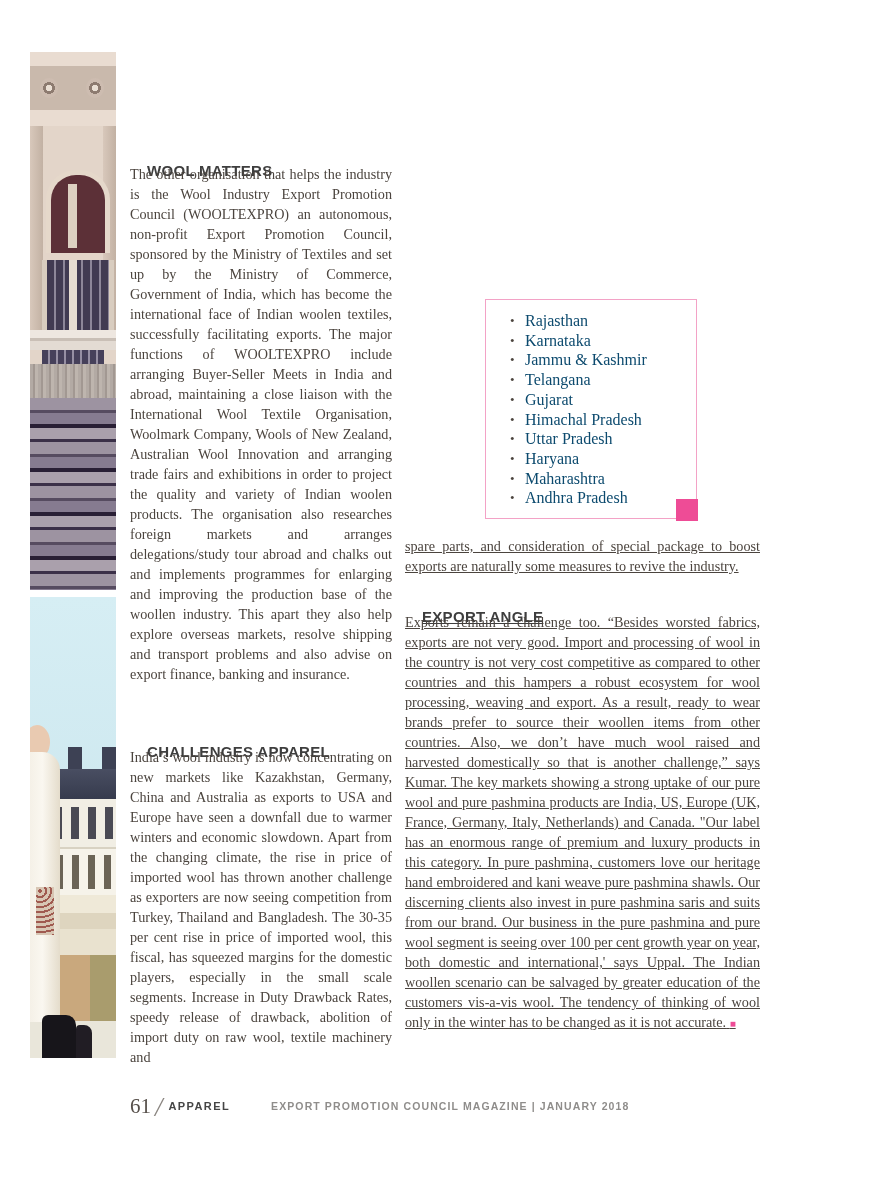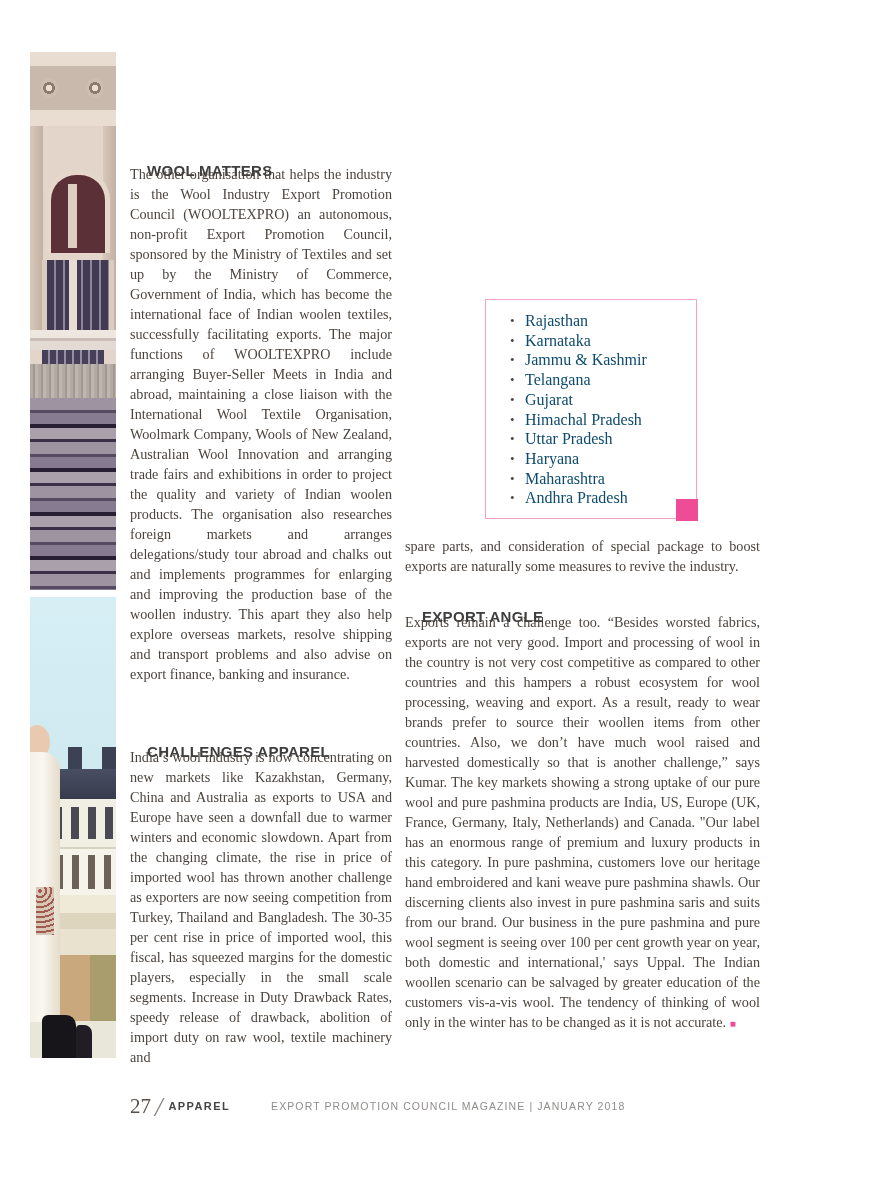--- a/index.html
+++ b/index.html
@@ -71,21 +71,21 @@
     font-weight:700;font-size:15px;letter-spacing:.3px;
     color:#3e3e3e;margin:17px;
   }
   .body-par{
     position:absolute;margin:0;
     color:#4b443e;
     font-size:14.2px;line-height:20px;
     text-align:justify;
   }
   .col-left-x{left:130px;width:262px;}
-  .col-right-x{left:405px;width:355px;}
+  .col-right-x{left:405px;width:355px;text-decoration:underline;}
   
   .box-title{
     position:absolute;left:485px;top:251px;width:210px;margin:0;
     font-style:italic;font-weight:400;
     font-size:17.5px;line-height:20px;color:#3c3733;
   }
   .infobox{
     position:absolute;left:485px;top:299px;width:212px;height:220px;
     border:1px solid #f3a2c6;box-sizing:border-box;
     background:#ffffff;
@@ -116,21 +116,21 @@
   .footer .slash{
     font-family:"Liberation Serif", serif;font-size:27px;color:#8a8580;
     font-style:italic;margin:0 6px 0 4px;vertical-align:-3px;
   }
   .footer .brand{
     font-family:"Liberation Sans", sans-serif;font-weight:700;
     font-size:11px;letter-spacing:1.4px;color:#454545;
     vertical-align:3px;
   }
   .footer .rest{
-    font-family:"Liberation Sans", sans-serif;font-weight:400;
+    font-family:"Liberation Sans", sans-serif;font-weight:700;
     font-size:10.5px;letter-spacing:1.1px;color:#8f8d8b;
     vertical-align:3px;margin-left:5px;padding-left:36px;
   }
 </style>
 </head>
 <body>
 
 <div class="page">
 
   <div class="photo photo-top">
@@ -187,16 +187,16 @@
     </ul>
     <div class="corner-square"></div>
   </div>
 
   <p class="body-par col-right-x" style="top:536px;">spare parts, and consideration of special package to boost exports are naturally some measures to revive the industry.</p>
 
   <h2 class="heading col-right-x" style="top:591px;">EXPORT ANGLE</h2>
   <p class="body-par col-right-x" style="top:612px;"><span>Exports remain a challenge too. “Besides worsted fabrics, exports are not very good. Import and processing of wool in the country is not very cost competitive as compared to other countries and this hampers a robust ecosystem for wool processing, weaving and export. As a result, ready to wear brands prefer to source their woollen items from other countries. Also, we don’t have much wool raised and harvested domestically so that is another challenge,” says Kumar. The key markets showing a strong uptake of our pure wool and pure pashmina products are India, US, Europe (UK, France, Germany, Italy, Netherlands) and Canada. "Our label has an enormous range of premium and luxury products in this category. In pure pashmina, customers love our heritage hand embroidered and kani weave pure pashmina shawls. Our discerning clients also invest in pure pashmina saris and suits from our brand. Our business in the pure pashmina and pure wool segment is seeing over 100 per cent growth year on year, both domestic and international,' says Uppal. The Indian woollen scenario can be salvaged by greater education of the customers vis-a-vis wool. The tendency of thinking of wool only in the winter has to be changed as it is not accurate.</span> <span class="endmark">■</span></p>
 
   <div class="footer">
-    <span class="pageno">27</span><span class="slash">/</span><span class="brand">APPAREL</span><span class="rest">EXPORT PROMOTION COUNCIL MAGAZINE | JANUARY 2018</span>
+    <span class="pageno">61</span><span class="slash">/</span><span class="brand">APPAREL</span><span class="rest">EXPORT PROMOTION COUNCIL MAGAZINE | JANUARY 2018</span>
   </div>
 
 </div>
 
 </body></html>

